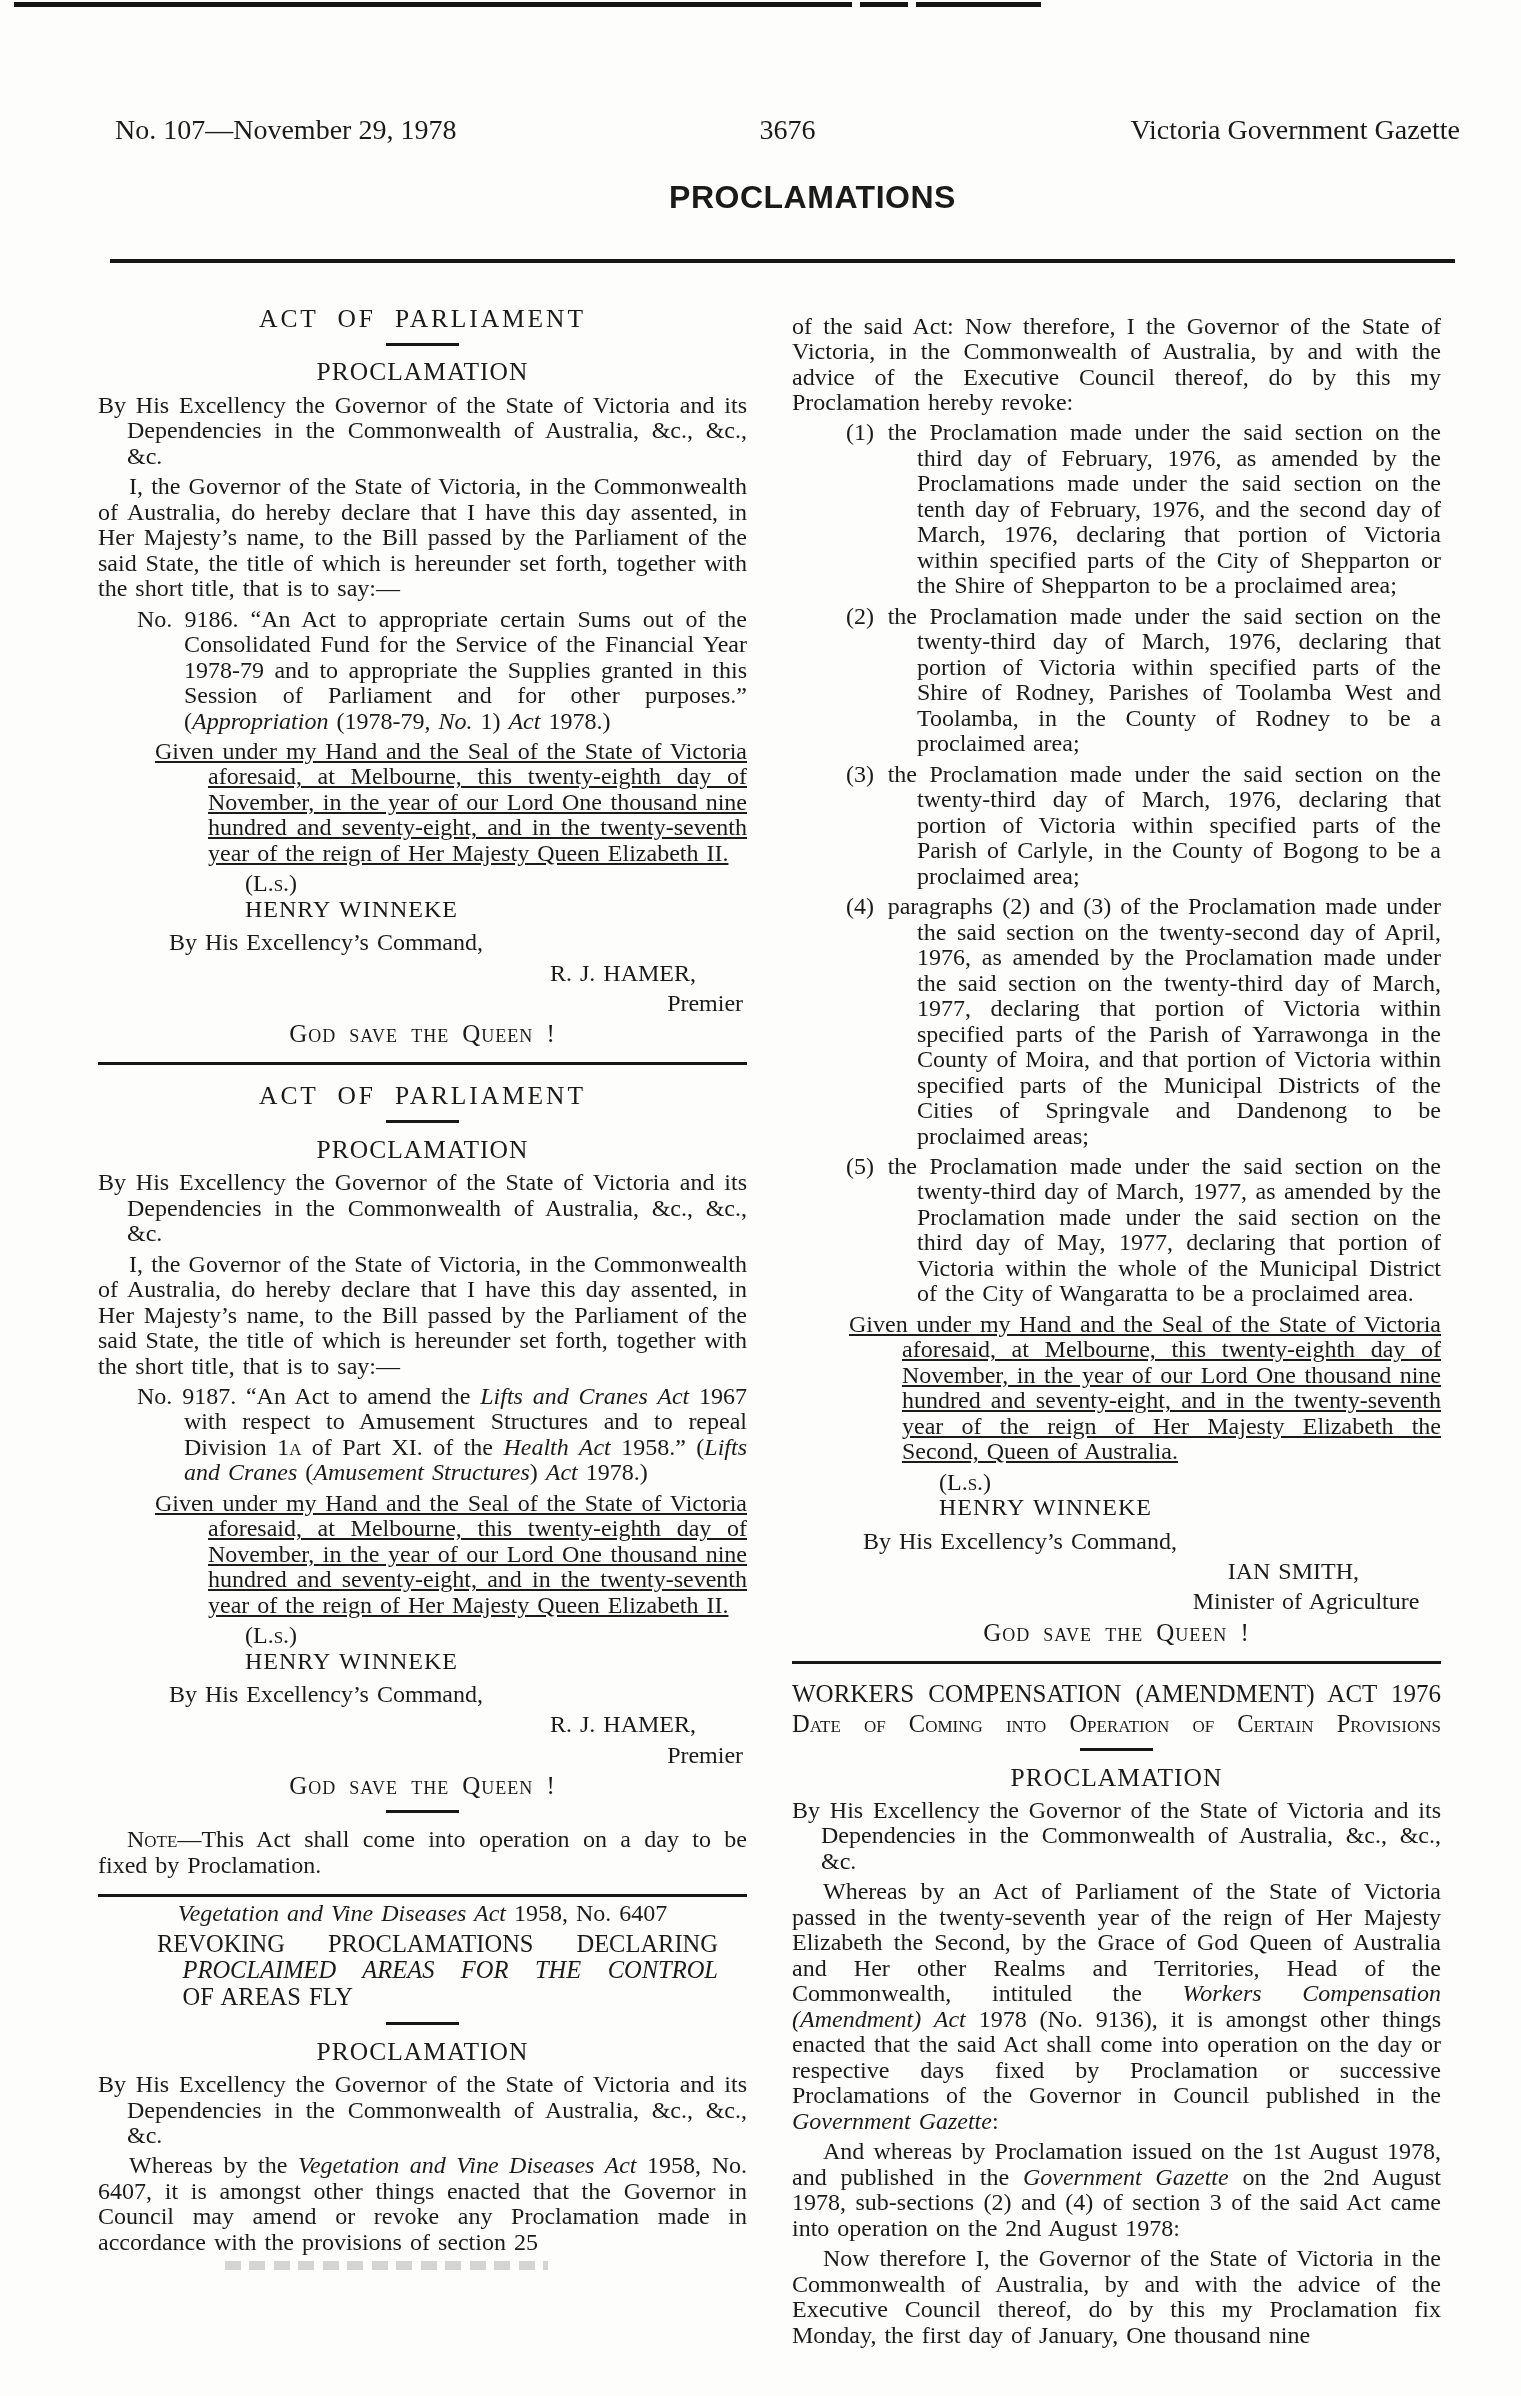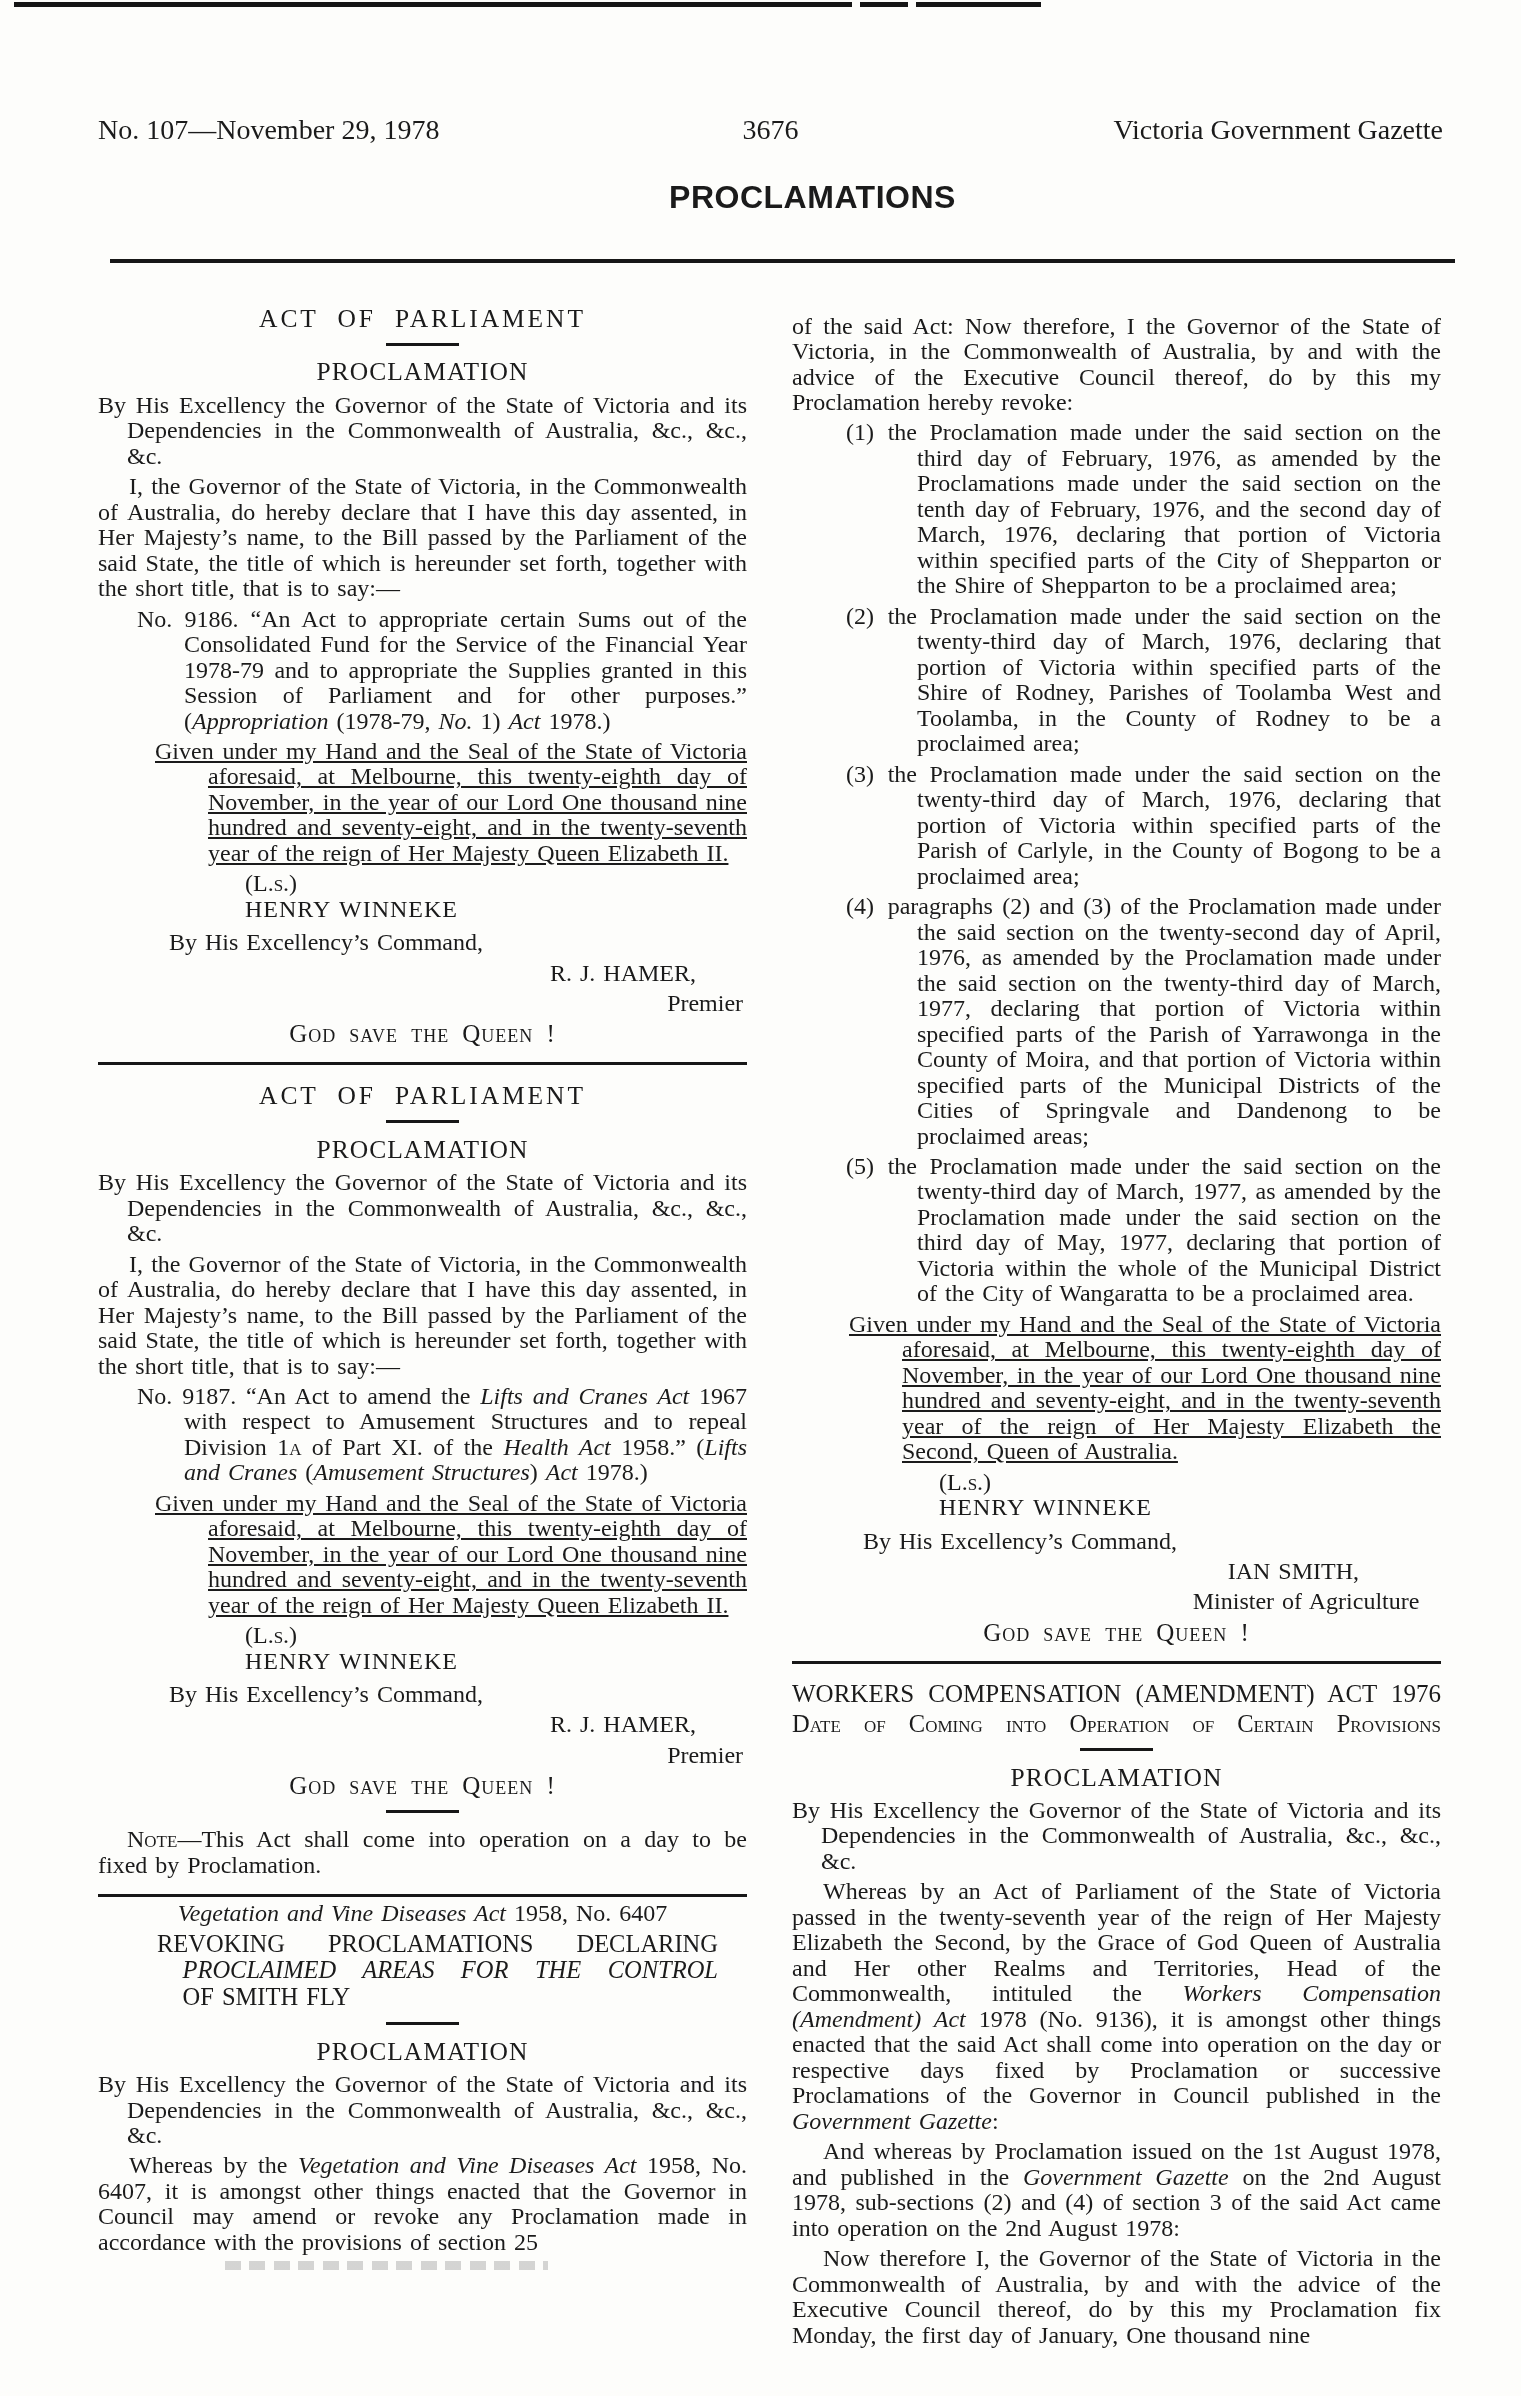--- a/index.html
+++ b/index.html
@@ -12,21 +12,21 @@
   .artifact-line {
     position:absolute; top:2px; left:13.7px; width:1027px; height:4.9px;
     background:linear-gradient(90deg,
       #151515 0, #151515 838px,
       transparent 838px, transparent 846px,
       #151515 846px, #151515 894px,
       transparent 894px, transparent 902px,
       #151515 902px, #151515 1027px);
   }
   .header-row {
-    position:absolute; top:114px; left:98px; width:1345px;
+    position:absolute; top:114px; left:115px; width:1345px;
     display:flex; align-items:flex-end; font-size:28px;
   }
   .header-row .hl { flex:1; text-align:left; }
   .header-row .hc { flex:0 0 auto; }
   .header-row .hr { flex:1; text-align:right; }
   .main-title {
     position:absolute; top:163px; left:0; width:100%;
     text-align:center; font-family:"Liberation Sans", sans-serif;
     font-weight:bold; font-size:32px; letter-spacing:0.5px; margin:16px;padding-left:36px;
   }
@@ -134,21 +134,21 @@
         <p class="note"><span class="sc">Note</span>—This Act shall come into operation on a day to be fixed by Proclamation.</p>
       </article>
 
       <hr class="divider">
 
       <article>
         <p class="act-line"><i>Vegetation and Vine Diseases Act</i> 1958, No. 6407</p>
         <div class="capsblock">
           <div class="caps-line l-stretch">REVOKING PROCLAMATIONS DECLARING</div>
           <div class="caps-line l-stretch l2">PROCLAIMED AREAS FOR THE CONTROL</div>
-          <div class="caps-line l3">OF SMITH FLY</div>
+          <div class="caps-line l3">OF AREAS FLY</div>
         </div>
         <div class="shortrule"></div>
         <h3 class="proc">PROCLAMATION</h3>
         <p class="hang">By His Excellency the Governor of the State of Victoria and its Dependencies in the Commonwealth of Australia, &amp;c., &amp;c., &amp;c.</p>
         <p class="ind">Whereas by the <i>Vegetation and Vine Diseases Act</i> 1958, No. 6407, it is amongst other things enacted that the Governor in Council may amend or revoke any Proclamation made in accordance with the provisions of section 25</p>
         <div class="ghost-line"></div>
       </article>
 
     </section>
 

